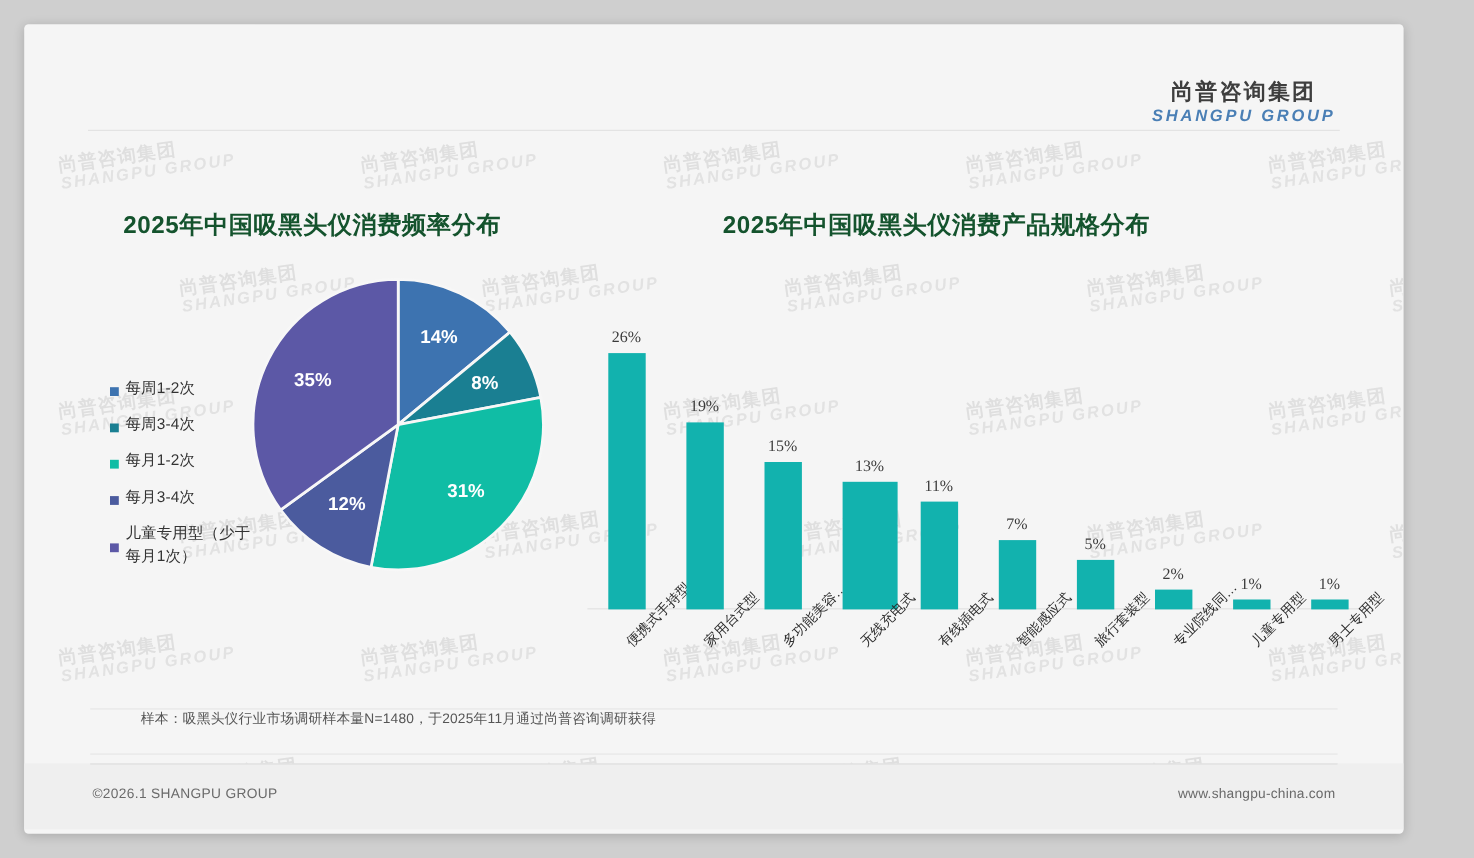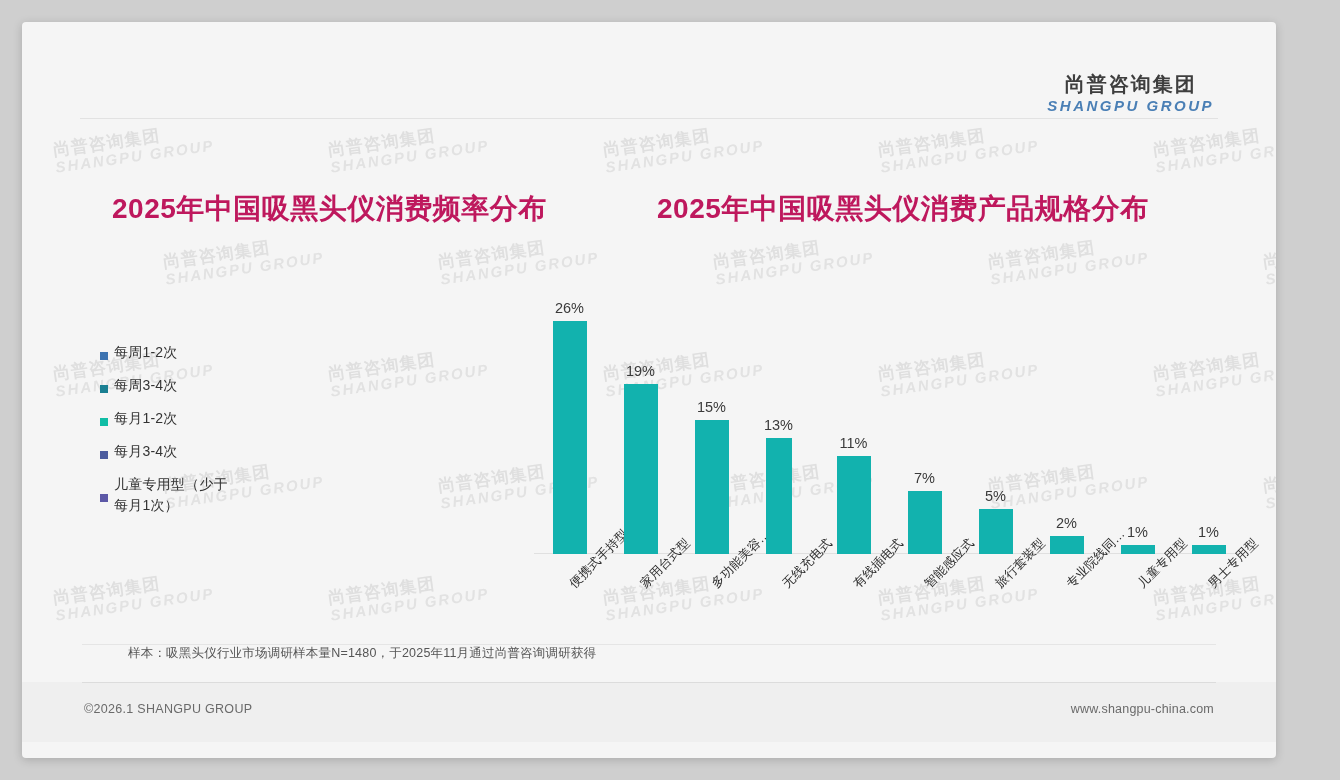--- a/index.html
+++ b/index.html
@@ -96,23 +96,23 @@
   }
 
   
   #charts-area {
     position: absolute;
     left: 0; top: 100px; right: 0; bottom: 110px;
     z-index: 2;
   }
   .chart-title {
     position: absolute;
-    font-size: 28px;
-    font-weight: 700;
-    color: #be185d;
+    font-size: 22px;
+    font-weight: 700;
+    color: #14532d;
     letter-spacing: .5px;
     white-space: nowrap;
   }
   #pie-chart-title  { left: 90px;  top: 68px; }
   #bar-chart-title  { left: 635px; top: 68px; }
 
   
   #pie-panel {
     position: absolute;
     left: 40px; top: 120px;
@@ -179,20 +179,21 @@
     display: flex;
     flex-direction: column;
     align-items: center;
     justify-content: flex-end;
   }
   .bar-value {
     font-size: 14.5px;
     color: #3a3a3a;
     margin-bottom: 5px;
     white-space: nowrap;
+    font-family: Liberation Serif, serif;
   }
   .bar-rect {
     width: 100%;
     background: #12b2ae;
   }
   .bar-xlabel {
     position: absolute;
     top: 318px;
     font-size: 12.5px;
     color: #2b2b2b;
@@ -214,21 +215,21 @@
     z-index: 3;
   }
   #footnote-text {
     padding-left: 46px;
     font-size: 12.5px;
     color: #555;
     letter-spacing: .2px;
   }
   #slide-footer {
     position: absolute;
-    left: 0; right: 0; bottom: 16px;
+    left: 0; right: 0; bottom: 4px;
     height: 60px;
     background: #efefef;
     z-index: 3;
     padding-left: 28px;
   }
   #footer-rule {
     position: absolute;
     left: 60px; right: 60px; top: 0;
     height: 1px;
     background: #dcdcdc;
@@ -405,41 +406,55 @@
           </div>
           <div class="legend-item">
             <span class="legend-swatch" style="background: rgb(75, 91, 158);"></span>
             <span class="legend-label">每月3-4次</span>
           </div>
           <div class="legend-item">
             <span class="legend-swatch" style="background: rgb(92, 88, 166);"></span>
             <span class="legend-label">儿童专用型（少于每月1次）</span>
           </div>
         </div>
+      <div id="pie-graphic">
+        <svg viewBox="0 0 272 272">
+            <path d="M 136 136 L 136.00 4.00 A 132 132 0 0 1 237.71 51.86 Z" fill="#3d73b0" stroke="#f7f7f7" stroke-width="2.5"></path>
+            <text x="173.1" y="57.2" class="slice-label">14%</text>
+            <path d="M 136 136 L 237.71 51.86 A 132 132 0 0 1 265.66 111.27 Z" fill="#1a7f92" stroke="#f7f7f7" stroke-width="2.5"></path>
+            <text x="214.8" y="98.9" class="slice-label">8%</text>
+            <path d="M 136 136 L 265.66 111.27 A 132 132 0 0 1 111.27 265.66 Z" fill="#10bda5" stroke="#f7f7f7" stroke-width="2.5"></path>
+            <text x="197.6" y="197.6" class="slice-label">31%</text>
+            <path d="M 136 136 L 111.27 265.66 A 132 132 0 0 1 29.21 213.59 Z" fill="#4b5b9e" stroke="#f7f7f7" stroke-width="2.5"></path>
+            <text x="89.3" y="209.6" class="slice-label">12%</text>
+            <path d="M 136 136 L 29.21 213.59 A 132 132 0 0 1 136.00 4.00 Z" fill="#5c58a6" stroke="#f7f7f7" stroke-width="2.5"></path>
+            <text x="58.4" y="96.4" class="slice-label">35%</text>
+          </svg>
+      </div>
     </div>
 
     <div id="bar-panel">
       <div id="bar-plot">
         <div id="bar-baseline"></div>
       <div class="bar-col" style="left: 18.5px; width: 34px;">
             <div class="bar-value">26%</div>
             <div class="bar-rect" style="background: rgb(18, 178, 174); height: 232.821px;"></div>
           </div>
           <div class="bar-xlabel" style="left: 31.5px;">便携式手持型</div>
           <div class="bar-col" style="left: 89.5px; width: 34px;">
             <div class="bar-value">19%</div>
             <div class="bar-rect" style="background: rgb(18, 178, 174); height: 170.139px;"></div>
           </div>
           <div class="bar-xlabel" style="left: 102.5px;">家用台式型</div>
           <div class="bar-col" style="left: 160.5px; width: 34px;">
             <div class="bar-value">15%</div>
             <div class="bar-rect" style="background: rgb(18, 178, 174); height: 134.32px;"></div>
           </div>
           <div class="bar-xlabel" style="left: 173.5px;">多功能美容…</div>
-          <div class="bar-col" style="left: 231.5px; width: 26px;">
+          <div class="bar-col" style="left: 231.5px; width: 50px;">
             <div class="bar-value">13%</div>
             <div class="bar-rect" style="background: rgb(18, 178, 174); height: 116.411px;"></div>
           </div>
           <div class="bar-xlabel" style="left: 244.5px;">无线充电式</div>
           <div class="bar-col" style="left: 302.5px; width: 34px;">
             <div class="bar-value">11%</div>
             <div class="bar-rect" style="background: rgb(18, 178, 174); height: 98.5013px;"></div>
           </div>
           <div class="bar-xlabel" style="left: 315.5px;">有线插电式</div>
           <div class="bar-col" style="left: 373.5px; width: 34px;">

